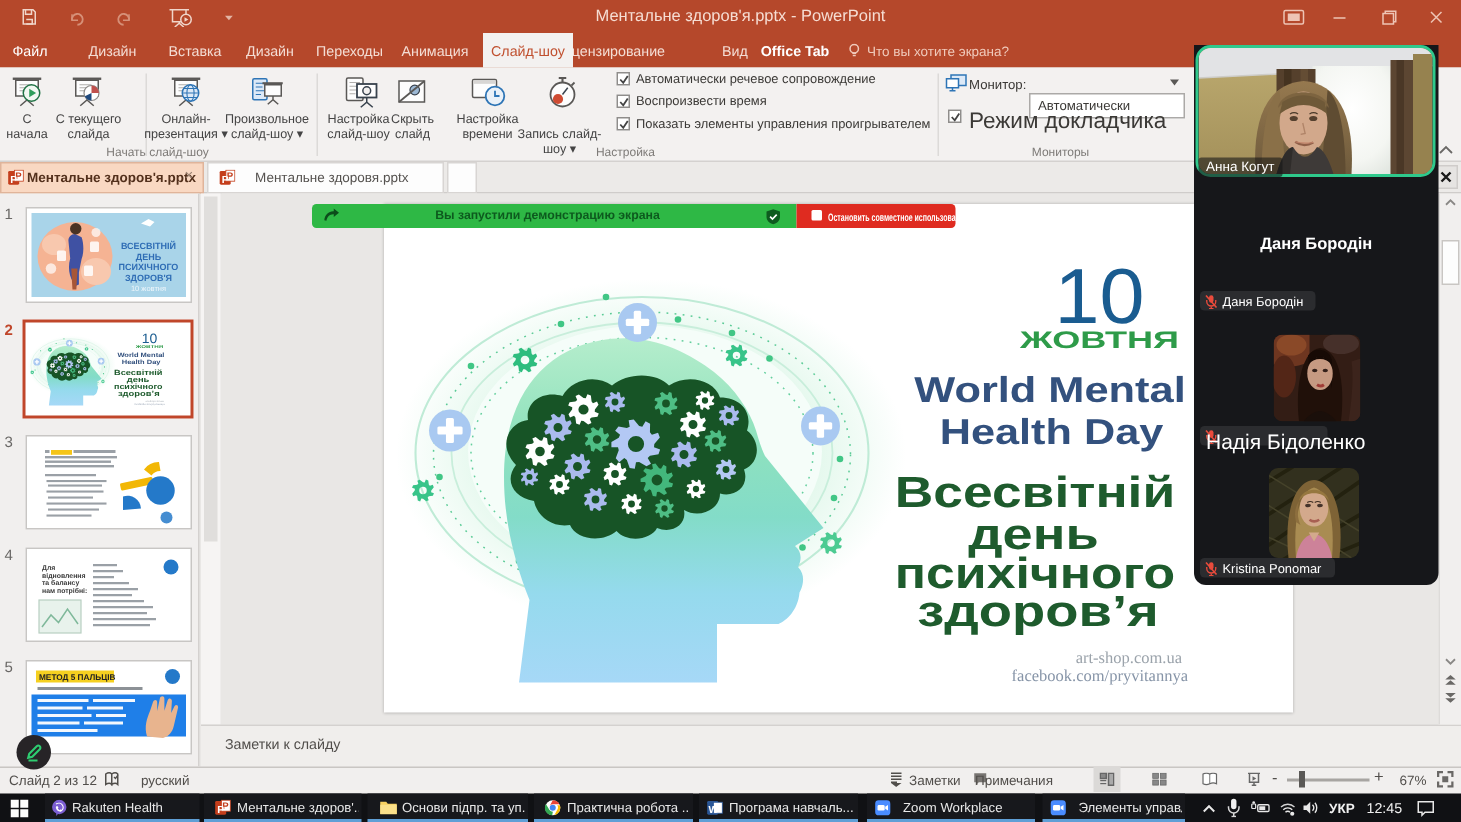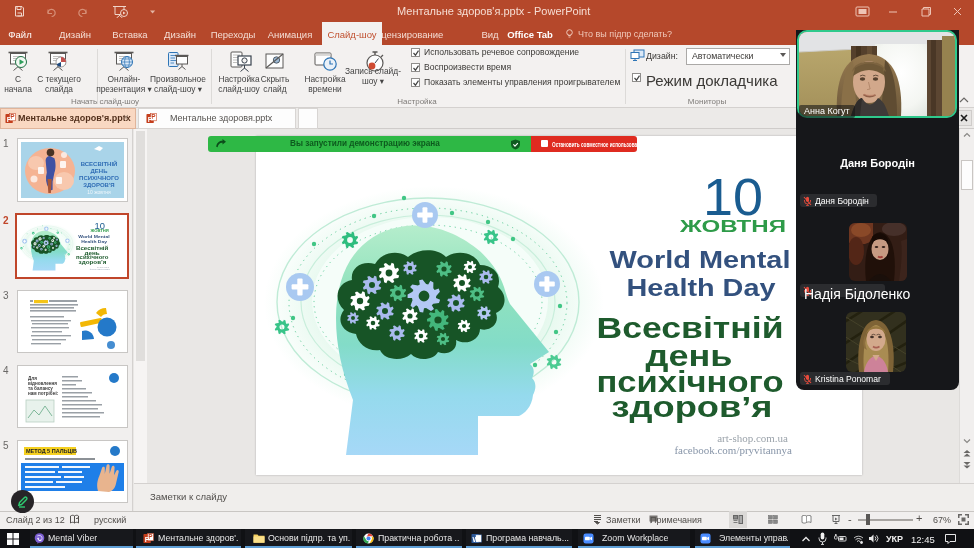--- a/index.html
+++ b/index.html
@@ -45,21 +45,21 @@
 <div class="ab" style="left:230px;top:28.5px;width:120px;text-align:center;font-size:9.5px;color:#f4ddd4;font-weight:normal;white-space:nowrap">Анимация</div>
 <div class="ab" style="left:370px;top:28.5px;width:120px;text-align:left;font-size:9.5px;color:#f4ddd4;font-weight:normal;white-space:nowrap">Рецензирование</div>
 <div class="ab" style="left:430px;top:28.5px;width:120px;text-align:center;font-size:9.5px;color:#f4ddd4;font-weight:normal;white-space:nowrap">Вид</div>
 <div class="ab" style="left:470px;top:28.5px;width:120px;text-align:center;font-size:9.5px;color:#fff;font-weight:bold;white-space:nowrap">Office Tab</div>
 <div class="ab" style="left:322px;top:22px;width:60px;height:23px;background:#f3f1f0"></div>
 <div class="ab" style="left:322px;top:28.5px;width:60px;text-align:center;font-size:9.5px;color:#c0502f">Слайд-шоу</div>
 <svg class="ab" style="left:565px;top:29px" width="9" height="10" viewBox="0 0 9 10">
     <circle cx="4.5" cy="3.5" r="2.8" fill="none" stroke="#f0cabb" stroke-width="1"></circle>
     <path d="M3.2,6.5 h2.6 M3.5,8 h2" stroke="#f0cabb" stroke-width="0.9"></path>
   </svg>
-<div class="ab" style="left:578px;top:29px;font-size:9px;color:#f0cabb">Что вы підпр сделать?</div>
+<div class="ab" style="left:578px;top:29px;font-size:9px;color:#f0cabb">Что вы хотите экрана?</div>
 <div class="ab" style="left:0;top:45px;width:974px;height:63px;background:#f3f1f0;border-bottom:1px solid #d4d1cf"></div>
 <div class="ab" style="left:97px;top:49px;width:1px;height:55px;background:#dcdad8"></div>
 <div class="ab" style="left:211px;top:49px;width:1px;height:55px;background:#dcdad8"></div>
 <div class="ab" style="left:625px;top:49px;width:1px;height:55px;background:#dcdad8"></div>
 <div class="ab" style="left:35px;top:97px;width:140px;text-align:center;font-size:8px;color:#7e7b78">Начать слайд-шоу</div>
 <div class="ab" style="left:347px;top:97px;width:140px;text-align:center;font-size:8px;color:#7e7b78">Настройка</div>
 <div class="ab" style="left:637px;top:97px;width:140px;text-align:center;font-size:8px;color:#7e7b78">Мониторы</div>
 <svg class="ab" style="left:6px;top:50px" width="24" height="24" viewBox="0 0 24 24">
  <path d="M2.5,2.5 h19" stroke="#5a5856" stroke-width="1.6" fill="none"></path>
  <rect x="4.5" y="3.5" width="15" height="10.5" fill="#fdfdfd" stroke="#5a5856" stroke-width="1"></rect>
@@ -130,43 +130,43 @@
  <path d="M13,14 l3.5,-4.5" stroke="#38424d" stroke-width="1"></path>
  <circle cx="10" cy="17" r="3.4" fill="#cf4b32"></circle>
 </svg>
 <div class="ab" style="left:0px;top:74px;width:36px;text-align:center;font-size:8.4px;color:#444;line-height:10px;white-space:nowrap">С<br>начала</div>
 <div class="ab" style="left:36px;top:74px;width:46px;text-align:center;font-size:8.4px;color:#444;line-height:10px;white-space:nowrap">С текущего<br>слайда</div>
 <div class="ab" style="left:94px;top:74px;width:60px;text-align:center;font-size:8.4px;color:#444;line-height:10px;white-space:nowrap">Онлайн-<br>презентация ▾</div>
 <div class="ab" style="left:148px;top:74px;width:60px;text-align:center;font-size:8.4px;color:#444;line-height:10px;white-space:nowrap">Произвольное<br>слайд-шоу ▾</div>
 <div class="ab" style="left:212px;top:74px;width:54px;text-align:center;font-size:8.4px;color:#444;line-height:10px;white-space:nowrap">Настройка<br>слайд-шоу</div>
 <div class="ab" style="left:258px;top:74px;width:34px;text-align:center;font-size:8.4px;color:#444;line-height:10px;white-space:nowrap">Скрыть<br>слайд</div>
 <div class="ab" style="left:300px;top:74px;width:50px;text-align:center;font-size:8.4px;color:#444;line-height:10px;white-space:nowrap">Настройка<br>времени</div>
-<div class="ab" style="left:344px;top:66px;width:58px;text-align:center;font-size:8.4px;color:#444;line-height:10px;white-space:nowrap">Запись слайд-<br>шоу ▾</div>
+<div class="ab" style="left:344px;top:84px;width:58px;text-align:center;font-size:8.4px;color:#444;line-height:10px;white-space:nowrap">Запись слайд-<br>шоу ▾</div>
 <div class="ab" style="left:411px;top:48px;width:9px;height:9px;background:#fff;border:1px solid #8f8d8b"></div>
 <svg class="ab" style="left:412px;top:49px" width="8" height="8" viewBox="0 0 8 8">
     <path d="M1.5,4 l2,2.2 3,-4.5" stroke="#444" stroke-width="1.2" fill="none"></path>
   </svg>
-<div class="ab" style="left:424px;top:47px;font-size:8.6px;color:#3b3936;white-space:nowrap">Использовать речевое сопровождение</div>
+<div class="ab" style="left:424px;top:47px;font-size:8.6px;color:#3b3936;white-space:nowrap">Автоматически речевое сопровождение</div>
 <div class="ab" style="left:411px;top:63px;width:9px;height:9px;background:#fff;border:1px solid #8f8d8b"></div>
 <svg class="ab" style="left:412px;top:64px" width="8" height="8" viewBox="0 0 8 8">
     <path d="M1.5,4 l2,2.2 3,-4.5" stroke="#444" stroke-width="1.2" fill="none"></path>
   </svg>
 <div class="ab" style="left:424px;top:62px;font-size:8.6px;color:#3b3936;white-space:nowrap">Воспроизвести время</div>
 <div class="ab" style="left:411px;top:78px;width:9px;height:9px;background:#fff;border:1px solid #8f8d8b"></div>
 <svg class="ab" style="left:412px;top:79px" width="8" height="8" viewBox="0 0 8 8">
     <path d="M1.5,4 l2,2.2 3,-4.5" stroke="#444" stroke-width="1.2" fill="none"></path>
   </svg>
 <div class="ab" style="left:424px;top:77px;font-size:8.6px;color:#3b3936;white-space:nowrap">Показать элементы управления проигрывателем</div>
 <svg class="ab" style="left:630px;top:49px" width="15" height="13" viewBox="0 0 15 13">
  <rect x="4" y="1" width="10" height="7" fill="#dce9f7" stroke="#2e75b6"></rect>
  <rect x="1" y="3.5" width="8" height="6" fill="#fff" stroke="#2e75b6"></rect>
  <path d="M5,9.5 v2 M3,11.5 h4" stroke="#2e75b6"></path>
 </svg>
-<div class="ab" style="left:646px;top:51px;font-size:8.8px;color:#3b3936">Дизайн:</div>
-<div class="ab" style="left:686px;top:48px;width:104px;height:17px;background:#fff;border:1px solid #aba9a7;font-size:8.8px;color:#3b3936;line-height:15px;padding-left:5px">Автоматически</div>
+<div class="ab" style="left:646px;top:51px;font-size:8.8px;color:#3b3936">Монитор:</div>
+<div class="ab" style="left:686px;top:62px;width:104px;height:17px;background:#fff;border:1px solid #aba9a7;font-size:8.8px;color:#3b3936;line-height:15px;padding-left:5px">Автоматически</div>
 <div class="ab" style="left:780px;top:53px;width:0;height:0;border-left:3.5px solid transparent;border-right:3.5px solid transparent;border-top:4px solid #5a5856"></div>
 <div class="ab" style="left:632px;top:73px;width:9px;height:9px;background:#fff;border:1px solid #8f8d8b"></div>
 <svg class="ab" style="left:633px;top:74px" width="8" height="8" viewBox="0 0 8 8">
     <path d="M1.5,4 l2,2.2 3,-4.5" stroke="#444" stroke-width="1.2" fill="none"></path>
   </svg>
 <div class="ab" style="left:646px;top:72px;font-size:15px;color:#3b3936">Режим докладчика</div>
 <svg class="ab" style="left:958px;top:95px" width="12" height="10" viewBox="0 0 12 10">
     <path d="M2,7 l4,-4 4,4" stroke="#6a6866" stroke-width="1.2" fill="none"></path>
   </svg>
 <div class="ab" style="left:0;top:108px;width:974px;height:21px;background:#eceae8;border-bottom:1px solid #cfccca"></div>
@@ -561,21 +561,21 @@
     </g>
   </svg>
 <div class="ab" style="left:30px;top:529px;width:103px;height:17px;background:#17181c"></div>
 <div class="ab" style="left:30px;top:546px;width:103px;height:2px;background:#5f9fd6"></div>
 <svg class="ab" style="left:34px;top:533px" width="11" height="11" viewBox="0 0 11 11">
     <circle cx="5.5" cy="5" r="4.8" fill="#7c5fd3"></circle>
     <path d="M3.5,9 l0,2 1.5,-1.8" fill="#7c5fd3"></path>
     <path d="M3.3,3 c1.5,-0.8 3.5,-0.8 4.4,0.8 c0.7,1.2 0.3,2.8 -0.8,3.8" stroke="#fff" stroke-width="0.7" fill="none"></path>
     <path d="M4.2,4.4 l0.8,0.9 -0.5,0.6 c0.3,0.6 0.8,1 1.4,1.2 l0.5,-0.6 1,0.6 c-0.2,0.8 -1,1.2 -1.8,0.9 c-1.2,-0.4 -2,-1.3 -2.3,-2.4 c-0.2,-0.7 0.2,-1.1 0.9,-1.2 z" fill="#fff"></path>
   </svg>
-<div class="ab" style="left:48px;top:533px;font-size:8.8px;color:#e8e8e8;white-space:nowrap;overflow:hidden;max-width:83px">Mental Viber</div>
+<div class="ab" style="left:48px;top:533px;font-size:8.8px;color:#e8e8e8;white-space:nowrap;overflow:hidden;max-width:83px">Rakuten Health</div>
 <div class="ab" style="left:136px;top:529px;width:105px;height:17px;background:#17181c"></div>
 <div class="ab" style="left:136px;top:546px;width:105px;height:2px;background:#5f9fd6"></div>
 <svg class="ab" style="left:143px;top:533px" width="11" height="11" viewBox="0 0 12 12">
     <rect x="0.5" y="1" width="8" height="10" rx="1" fill="#c43e1c"></rect>
     <rect x="5" y="0.5" width="6.5" height="8" fill="#fff" stroke="#c43e1c" stroke-width="0.6"></rect>
     <text x="5.6" y="7" font-size="7" font-weight="bold" fill="#c43e1c" font-family="Liberation Sans">P</text>
     <text x="2" y="9.5" font-size="7.5" font-weight="bold" fill="#fff" font-family="Liberation Sans">P</text>
   </svg>
 <div class="ab" style="left:158px;top:533px;font-size:8.8px;color:#e8e8e8;white-space:nowrap;overflow:hidden;max-width:81px">Ментальне здоров'...</div>
 <div class="ab" style="left:245px;top:529px;width:107px;height:17px;background:#17181c"></div>

